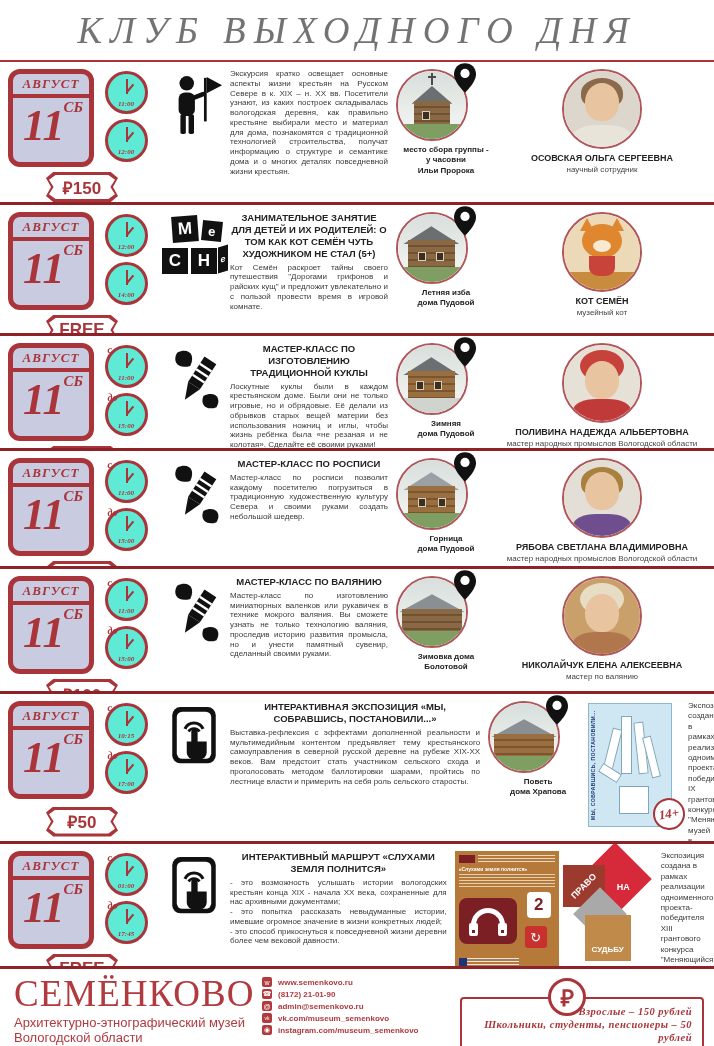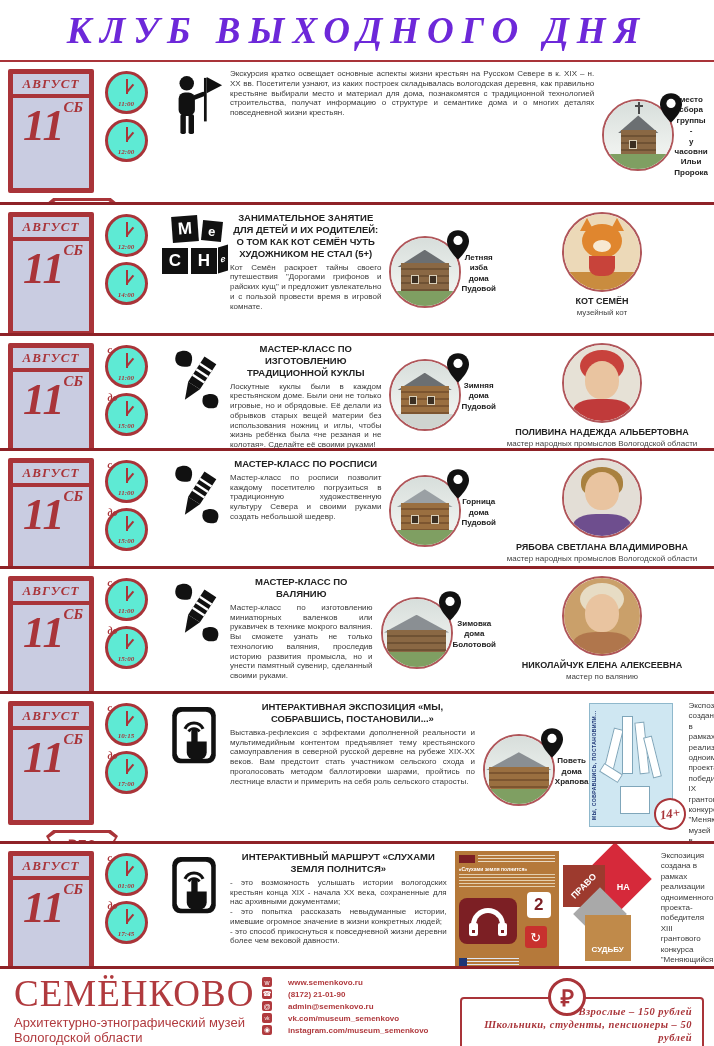--- a/index.html
+++ b/index.html
@@ -6,48 +6,48 @@
     --accent:#a93439; --accent-dark:#8e2227; --cal-bg:#c9cce1; --ink:#111;
     --navy:#1d3576; --ltblue:#cfe7f2; --tan:#b5793a; --maroon:#7c1f24; --red2:#d6293a;
   }
   *{box-sizing:border-box;margin:0;padding:0}
   html,body{width:714px;background:#fff;font-family:"Liberation Sans",sans-serif;}
   body{height:1046px;overflow:hidden;position:relative}
   .hand{font-family:"Liberation Serif",serif;font-style:italic;font-weight:bold;color:var(--accent)}
 
   
   .header{height:62px;border-bottom:2px solid var(--accent);display:flex;align-items:center;justify-content:center}
-  .main-title{font-family:"Liberation Serif",serif;font-style:italic;font-weight:bold;color:#6d28d9;font-size:37px;letter-spacing:8px;white-space:nowrap}
+  .main-title{font-family:"Liberation Serif",serif;font-style:italic;font-weight:normal;color:#737373;font-size:37px;letter-spacing:8px;white-space:nowrap}
 
   
   .row{display:flex;border-bottom:3px solid var(--accent-dark);padding:7px 6px 2px 8px;overflow:hidden}
   .r1{height:143px}.r2{height:131px}.r3{height:115px}.r4{height:118px}.r5{height:125px}.r6{height:150px}.r7{height:125px}
 
   .left-group{display:grid;grid-template-columns:88px 60px;grid-template-areas:"cal clocks" "price price";flex:0 0 150px}
-  .cal{grid-area:cal;width:86px;height:124px;border:5px solid var(--accent);border-radius:2px;background:var(--cal-bg);overflow:hidden}
+  .cal{grid-area:cal;width:86px;height:98px;border:5px solid var(--accent);border-radius:12px;background:var(--cal-bg);overflow:hidden}
   .cal-month{height:24px;border-bottom:4px solid var(--accent);display:flex;align-items:center;justify-content:center;font-size:13px;letter-spacing:1px}
   .cal-body{position:relative;height:64px}
   .cal-wd{position:absolute;top:1px;right:6px;font-size:15px}
   .cal-day{position:absolute;left:10px;top:6px;font-size:44px;line-height:1}
   .clocks{grid-area:clocks;display:flex;flex-direction:column;gap:5px;padding-top:2px;align-items:center}
   .clock{position:relative;width:43px;height:43px;border:3px solid var(--accent);border-radius:50%;background:#5eead4;flex:0 0 auto}
   .m-hand{position:absolute;left:18px;top:5px;width:2px;height:15px;background:var(--accent)}
   .h-hand{position:absolute;left:18px;top:18px;width:2px;height:10px;background:var(--accent);transform:rotate(-140deg);transform-origin:top center}
   .clock-time{position:absolute;bottom:3px;width:100%;text-align:center;font-size:7px;color:var(--accent);font-family:"Liberation Serif",serif;font-style:italic;font-weight:bold}
   .clock-prefix{position:absolute;top:-4px;left:0;font-size:10px;z-index:2}
   .price{grid-area:price;justify-self:center;margin-top:5px;position:relative;width:72px;height:30px;background:var(--accent);
     clip-path:polygon(10% 0,90% 0,100% 20%,93% 50%,100% 80%,90% 100%,10% 100%,0 80%,7% 50%,0 20%)}
   .price-inner{position:absolute;inset:3px;background:#fff;clip-path:polygon(10% 0,90% 0,100% 20%,93% 50%,100% 80%,90% 100%,10% 100%,0 80%,7% 50%,0 20%);
     display:flex;align-items:center;justify-content:center;font-size:17px;font-weight:bold;color:var(--accent);font-family:"Liberation Sans",sans-serif}
   .icon-col{flex:0 0 72px;display:flex;justify-content:center;padding-top:4px}
   .text-col{flex:1 1 auto;min-width:0;padding:0 8px 0 0}
   .ev-title{font-size:9.5px;font-weight:bold;color:#222;text-align:center;line-height:1.25;margin-bottom:3px}
   .ev-desc{font-size:8px;color:#3a3a3a;text-align:justify;line-height:1.22;white-space:pre-line}
 
-  .photo-col{flex:0 0 100px;display:flex;align-items:center}
+  .photo-col{flex:0 0 100px;display:flex;flex-direction:column;}
   .photo-circle{position:relative;width:72px;height:72px;border:2px solid #b0565a;border-radius:50%;overflow:visible;flex:0 0 auto}
   .photo-clip{position:absolute;inset:0;border-radius:50%;overflow:hidden}
   .pin{position:absolute;top:-8px;right:-10px;width:22px;height:30px;z-index:3}
   .photo-caption{margin-top:4px;font-size:8px;font-weight:bold;color:#222;text-align:center;line-height:1.3;white-space:pre-line}
   .person-col{flex:0 0 212px;display:flex;flex-direction:column;align-items:center}
   .person-circle{position:relative;width:80px;height:80px;border:2px solid #b0565a;border-radius:50%;overflow:hidden;flex:0 0 auto}
   .person-name{margin-top:4px;font-size:9px;font-weight:bold;color:#222;text-align:center;line-height:1.3}
   .person-role{font-size:8px;color:#444;text-align:center;line-height:1.25}
 
   
@@ -131,21 +131,21 @@
   .pv-gray{left:18px;top:44px;width:38px;height:38px;background:#a9a9a9;transform:rotate(45deg)}
   .pv-tan{left:22px;top:64px;width:46px;height:46px;background:#c08a4a}
   .pv-tan span{font-size:8px;margin-top:22px}
 
   
   .footer{height:77px;display:flex;padding:6px 10px 0 14px;align-items:flex-start}
   .f-left{flex:0 0 248px}
   .f-logo{font-family:"Liberation Serif",serif;font-weight:normal;color:#b03a3e;font-size:37px;letter-spacing:1px;line-height:1}
   .f-sub{font-size:13px;color:#b03a3e;margin-top:3px}
   .f-contacts{flex:0 0 190px;display:flex;flex-direction:column;gap:2px;padding-top:2px}
-  .c-line{display:flex;align-items:center;gap:16px}
+  .c-line{display:flex;align-items:center;gap:6px}
   .c-ico{width:10px;height:10px;background:#b03a3e;color:#fff;font-size:7px;display:flex;align-items:center;justify-content:center;border-radius:2px;flex:0 0 auto}
   .c-txt{font-size:8px;color:#b03a3e;font-weight:bold}
   .f-pricing{position:relative;flex:1 1 auto;margin-top:22px;margin-left:8px;border:2.5px solid var(--accent);border-radius:4px;padding:6px 10px 5px;min-height:44px}
   .ruble-circle{position:absolute;top:-21px;left:36%;width:38px;height:38px;border:3px solid var(--accent);border-radius:50%;background:#fff;display:flex;align-items:center;justify-content:center;font-size:23px;font-weight:bold;color:var(--accent);z-index:2}
   .p-line{font-family:"Liberation Serif",serif;font-style:italic;font-weight:bold;color:var(--accent);font-size:10.5px;text-align:right;line-height:1.25;letter-spacing:.5px}
 
   svg{display:block}
 </style>
 </head>
 <body>
@@ -209,20 +209,30 @@
       <div class="pin">
           <svg viewBox="0 0 24 32" width="22" height="30">
             <path d="M12 0 C5 0 0 5 0 12 C0 21 12 32 12 32 C12 32 24 21 24 12 C24 5 19 0 12 0 Z" fill="#111"></path>
             <circle cx="12" cy="11" r="5" fill="#fff"></circle>
           </svg>
         </div>
     </div>
     <div class="photo-caption">место сбора группы -
 у часовни
 Ильи Пророка</div>
+  </div>
+  <div class="person-col">
+    <div class="person-circle">
+        <div class="face-bg"></div>
+        <div class="hairb"></div>
+        <div class="head"></div>
+        <div class="torso"></div>
+      </div>
+    <div class="person-name">ОСОВСКАЯ ОЛЬГА СЕРГЕЕВНА</div>
+    <div class="person-role">научный сотрудник</div>
   </div>
 </div>
 
 <div class="row r2">
   <div class="left-group">
     <div class="cal">
       <div class="cal-month hand">АВГУСТ</div>
       <div class="cal-body">
           <span class="cal-wd hand">СБ</span>
           <span class="cal-day hand">11</span>

